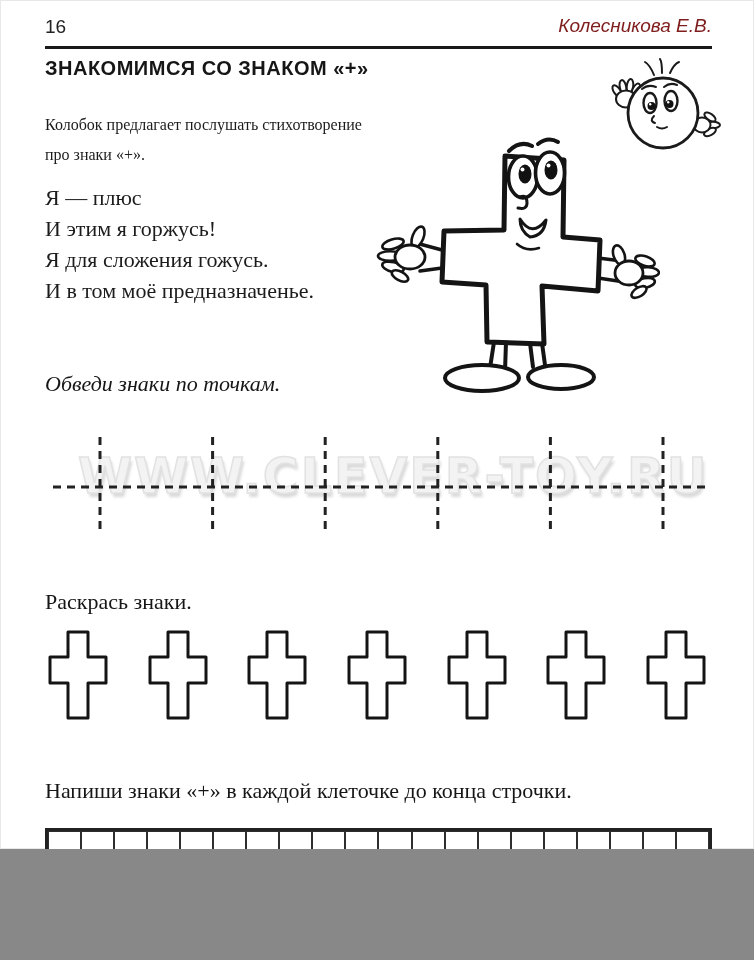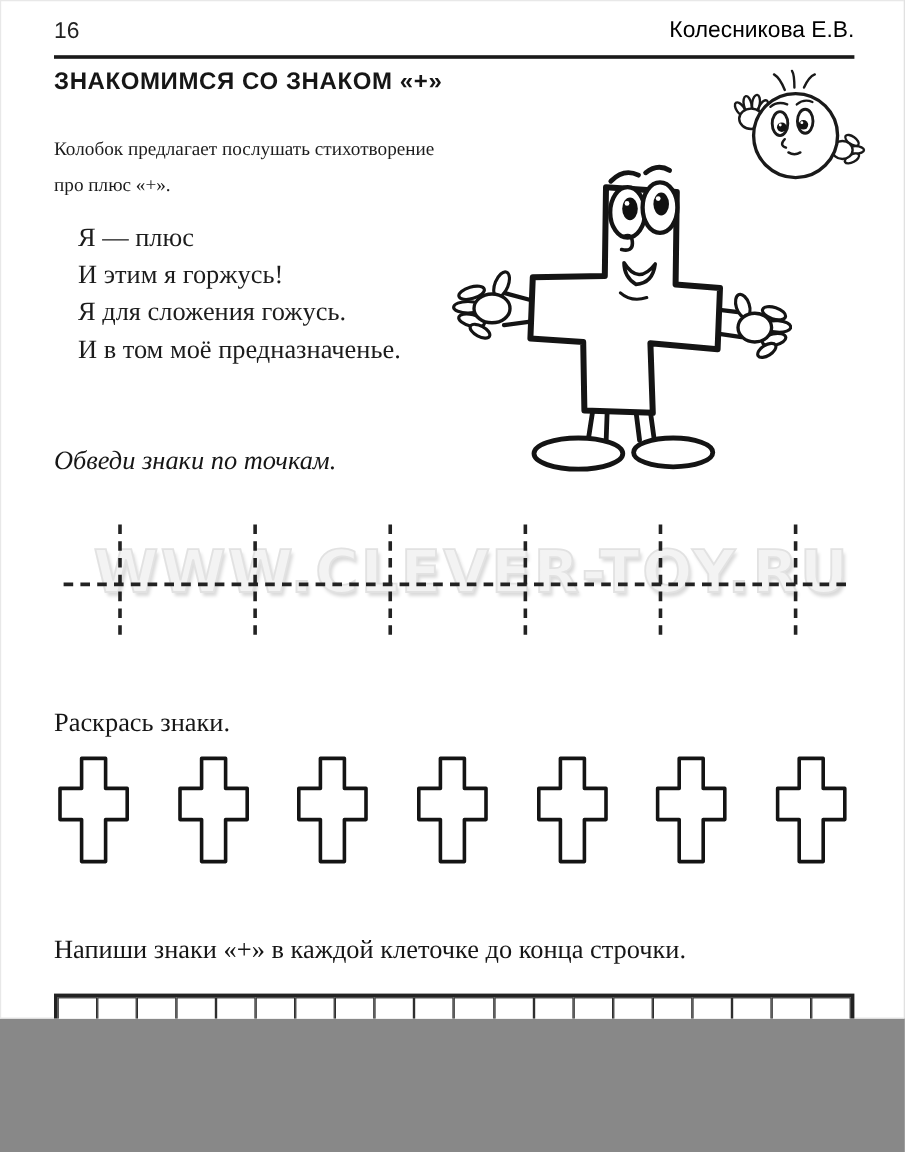--- a/index.html
+++ b/index.html
@@ -4,25 +4,25 @@
 <style>
   html,body{margin:0;padding:0;background:#888;}
   .page{
     position:relative;width:754px;height:849px;background:#fff;
     font-family:"Liberation Serif",serif;color:#1c1c1c;overflow:hidden;
     box-shadow:0 0 0 1px #e8e8e8 inset;
   }
   .abs{position:absolute;}
   .sans{font-family:"Liberation Sans",sans-serif;}
   .page-number{left:45px;top:16px;font-size:19px;color:#222;}
-  .author{right:42px;top:15px;font-size:19px;color:#000000;}
+  .author{right:42px;top:15px;font-size:19px;color:#7f1d1d;font-style:italic;}
   .header-rule{left:45px;top:46px;width:667px;height:3px;background:#1a1a1a;}
   .title{left:45px;top:57px;font-size:20px;font-weight:bold;letter-spacing:.5px;color:#161616;}
   .intro{left:45px;top:110px;font-size:16px;line-height:30px;}
-  .poem{left:45px;top:182px;font-size:22px;line-height:31px;margin-left:20px;}
+  .poem{left:45px;top:182px;font-size:22px;line-height:31px;}
   .task-label{font-size:22px;color:#161616;}
   .label-trace{left:45px;top:371px;font-style:italic;}
   .label-color{left:45px;top:589px;}
   .label-write{left:45px;top:778px;}
   .trace-wrap{left:45px;top:433px;width:667px;height:104px;}
   .watermark{
     left:78px;top:448px;width:640px;
     font-family:"DejaVu Sans",sans-serif;font-weight:bold;
     font-size:49px;letter-spacing:2px;color:#f3f3f3;
     -webkit-text-stroke:1.5px #e2e2e2;
@@ -52,21 +52,21 @@
 
 <div class="page">
 
   <div class="abs sans page-number">16</div>
   <div class="abs sans author">Колесникова Е.В.</div>
   <div class="abs header-rule"></div>
   <div class="abs sans title">ЗНАКОМИМСЯ СО ЗНАКОМ «+»</div>
 
   <div class="abs intro">
       <div>Колобок предлагает послушать стихотворение</div>
-      <div>про плюс «+».</div>
+      <div>про знаки «+».</div>
     </div>
 
   <div class="abs poem">
       <div>Я — плюс</div>
       <div>И этим я горжусь!</div>
       <div>Я для сложения гожусь.</div>
       <div>И в том моё предназначенье.</div>
     </div>
 
   <svg class="abs illustration" style="left:598px;top:58px;" width="142" height="112" viewBox="0 0 142 112">

